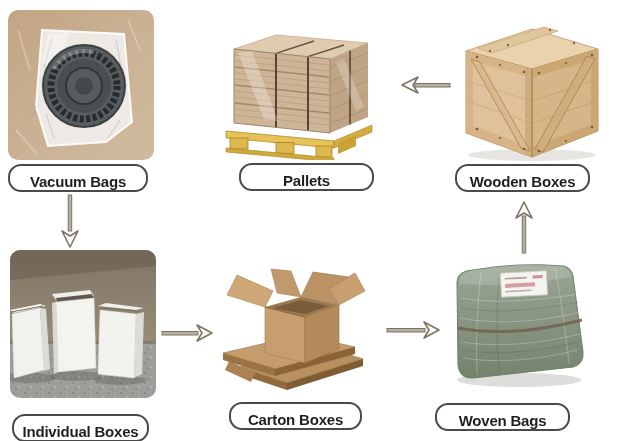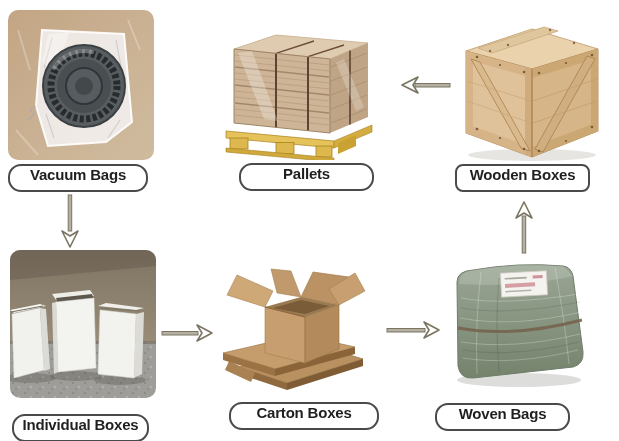--- a/index.html
+++ b/index.html
@@ -5,21 +5,21 @@
   html,body{margin:0;padding:0;background:#ffffff;}
   .canvas{
     position:relative;width:619px;height:441px;background:#ffffff;
     font-family:"Liberation Sans",sans-serif;overflow:hidden;
   }
   .photo{position:absolute;overflow:hidden;}
   .photo svg{display:block;}
   .rounded{border-radius:10px;}
   .stage-label{
     position:absolute;background:#ffffff;border:2px solid #4a4a4a;border-radius:13px;
-    display:flex;align-items:flex-start;justify-content:center;
+    display:flex;align-items:flex-end;justify-content:center;
     font-weight:bold;font-size:15px;color:#1f1f1f;letter-spacing:-0.2px;
     box-sizing:border-box;
   }
   .arrow{position:absolute;}
 </style>
 </head>
 <body>
 
 <div class="canvas">
 
@@ -143,21 +143,21 @@
       </g>
       <line x1="86" y1="64" x2="86" y2="152" stroke="#b28a58" stroke-width="1.5"></line>
       <g fill="#8a6a44">
         <circle cx="44" cy="46" r="1.2"></circle>
           <circle cx="62" cy="40" r="1.2"></circle>
           <circle cx="104" cy="25" r="1.2"></circle>
           <circle cx="128" cy="38" r="1.2"></circle>
       </g>
     </svg>
   </div>
-  <div class="stage-label" style="left:455px;top:164px;width:135px;height:28px;border-radius:8px;">
+  <div class="stage-label" style="left:455px;top:164px;width:135px;height:28px;">
     <span>Wooden Boxes</span>
   </div>
 
   <div class="arrow" style="left:400px;top:70px;">
     <svg width="52" height="30" viewBox="0 0 52 30">
       <rect x="15" y="13.5" width="35" height="3.5" fill="#b6b0a2" stroke="#7a7463" stroke-width="1"></rect>
       <path d="M2 15 L18 7 L13 15 L18 23 Z" fill="#fefefd" stroke="#7a7463" stroke-width="1.6" stroke-linejoin="round"></path>
     </svg>
   </div>
 
@@ -232,21 +232,21 @@
       <polygon points="64,48 88,52 78,26 58,24" fill="#c09a6c" stroke="#aa8150" stroke-width="0.6"></polygon>
       <polygon points="88,52 126,60 136,32 100,27" fill="#bb9263" stroke="#9c7644" stroke-width="0.6"></polygon>
       <polygon points="126,60 152,46 142,28 116,44" fill="#c79f70" stroke="#aa8150" stroke-width="0.6"></polygon>
       <polygon points="52,62 88,52 126,60 92,72" fill="#9a7a50"></polygon>
       <polygon points="60,63 88,55 116,61 92,69" fill="#7b5c38"></polygon>
       <polygon points="52,62 92,72 92,118 52,108" fill="#c69e6f" stroke="#a7804f" stroke-width="0.6"></polygon>
       <polygon points="92,72 126,60 126,104 92,118" fill="#b28a5c" stroke="#96713f" stroke-width="0.6"></polygon>
       <line x1="52" y1="62" x2="92" y2="72" stroke="#8a6136" stroke-width="1"></line>
     </svg>
   </div>
-  <div class="stage-label" style="left:229px;top:402px;width:150px;height:28px;">
+  <div class="stage-label" style="left:229px;top:402px;width:133px;height:28px;">
     <span>Carton Boxes</span>
   </div>
 
   <div class="arrow" style="left:385px;top:315px;">
     <svg width="56" height="30" viewBox="0 0 56 30">
       <rect x="2" y="13.5" width="38" height="3.5" fill="#b6b0a2" stroke="#7a7463" stroke-width="1"></rect>
       <path d="M54 15 L39 7 L44 15 L39 23 Z" fill="#fefefd" stroke="#7a7463" stroke-width="1.6" stroke-linejoin="round"></path>
     </svg>
   </div>
 

